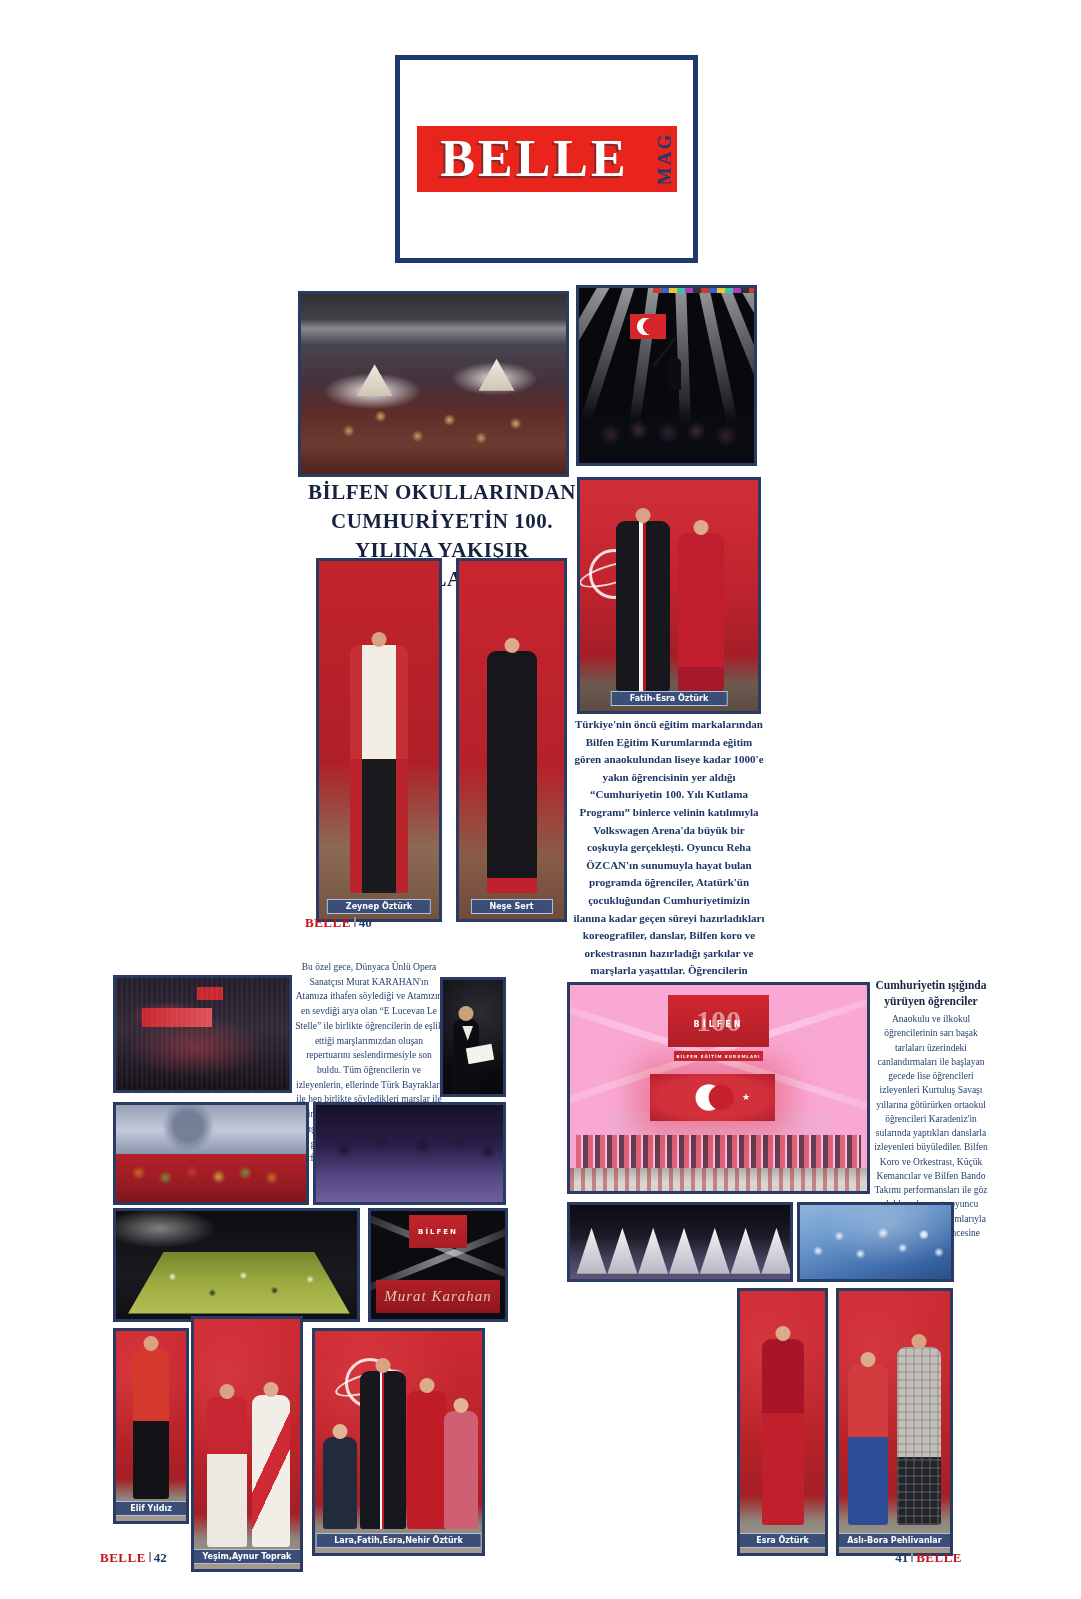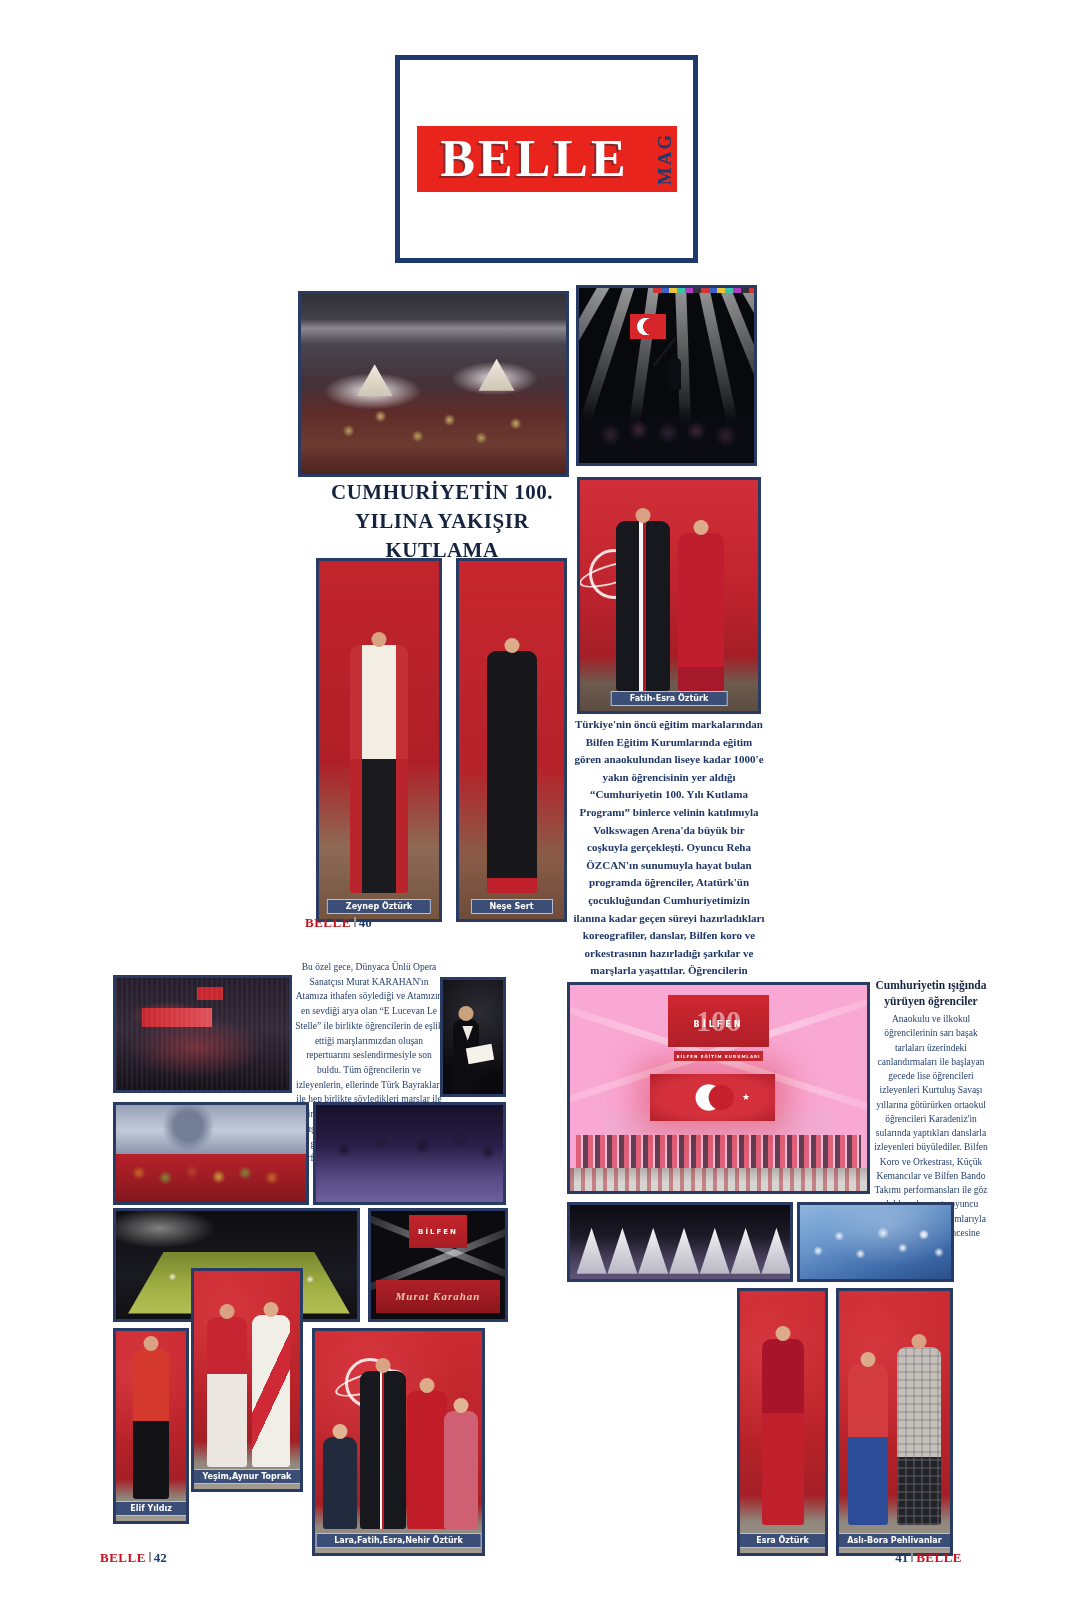--- a/index.html
+++ b/index.html
@@ -110,21 +110,21 @@
      radial-gradient(circle 3px at 52% 38%, #f2efe6, transparent 4px),
      radial-gradient(circle 3px at 66% 62%, #2a2a20, transparent 4px),
      radial-gradient(circle 3px at 82% 44%, #f2efe6, transparent 4px);}
 
   .sc-redstage{background:#0b0b10;}
   .rs-top{position:absolute;left:28%;top:4%;width:44%;height:30%;z-index:2;
      background:linear-gradient(180deg,#c4242b,#a81d24);color:#fff;display:flex;align-items:center;justify-content:center;
      font-family:"DejaVu Sans",sans-serif;font-weight:bold;font-size:7px;letter-spacing:2px;}
   .rs-bottom{position:absolute;left:4%;right:4%;bottom:6%;height:30%;z-index:2;
      background:linear-gradient(180deg,#b02028,#8e161d);display:flex;align-items:center;justify-content:center;}
-  .rs-script{font-style:italic;color:#e7c9a8;font-size:11px;letter-spacing:1px;font-weight:bold;}
+  .rs-script{font-style:italic;color:#e7c9a8;font-size:15px;letter-spacing:1px;}
   .xbeam{position:absolute;width:150%;height:7px;left:-25%;z-index:1;
      background:linear-gradient(90deg,transparent,rgba(255,255,255,.5),transparent);}
 
   .sc-100{background:#f9a8d4;}
   .banner100{position:absolute;left:33%;top:5%;width:34%;height:25%;z-index:3;
      background:linear-gradient(180deg,#d02730,#b01f28);display:flex;align-items:center;justify-content:center;color:#fff;}
   .banner100 .num{font-weight:bold;font-size:30px;opacity:.5;line-height:1;}
   .banner100 .brand{position:absolute;top:55%;left:50%;transform:translate(-50%,-50%);
      font-family:"DejaVu Sans",sans-serif;font-size:8px;font-weight:bold;letter-spacing:3px;}
   .strip100{position:absolute;left:35%;top:32%;width:30%;height:5%;z-index:3;background:#c22730;color:#fff;
@@ -208,20 +208,21 @@
     <span class="beam" style="left:118px;transform:rotate(-12deg)"></span>
     <span class="beam" style="left:138px;transform:rotate(-22deg)"></span>
     <span class="beam" style="left:158px;transform:rotate(-30deg)"></span>
     <span class="flag-sm"></span>
     <span class="pole"></span>
     <span class="hero"></span>
     <span class="crowd"></span>
   </div>
 
   <h1 class="headline">
+    <span>BİLFEN OKULLARINDAN</span>
     <span>CUMHURİYETİN 100.</span>
     <span>YILINA YAKIŞIR KUTLAMA</span>
   </h1>
 
   <div class="photo sc-couple" style="left:577px;top:477px;width:184px;height:237px">
     <span class="ring"></span>
     <span class="person" style="left:20%;bottom:20px;width:54px;height:170px;--skin:#d8a283;background:linear-gradient(90deg,#17181d 0 42%,#f5f5f5 42% 50%,#b5151f 50% 56%,#17181d 56% 100%)"></span>
     <span class="person" style="left:55%;bottom:20px;width:46px;height:158px;--skin:#dcab8a;background:linear-gradient(180deg,#c01d2e 0 85%,#a5192a 85% 100%)"></span>
     <span class="badge">Fatih-Esra Öztürk</span>
   </div>
@@ -270,21 +271,21 @@
     <span class="rs-bottom">
         <span class="rs-script">Murat Karahan</span>
       </span>
   </div>
 
   <div class="photo sc-redwall" style="left:113px;top:1328px;width:76px;height:196px">
     <span class="person" style="left:50%;transform:translateX(-50%);bottom:22px;width:36px;height:150px;--skin:#d8a283;background:linear-gradient(180deg,#d5382d 0 48%,#131317 48% 100%)"></span>
     <span class="badge">Elif Yıldız</span>
   </div>
 
-  <div class="photo sc-redwall" style="left:191px;top:1268px;width:112px;height:224px">
+  <div class="photo sc-redwall" style="left:191px;top:1316px;width:112px;height:256px">
     <span class="person" style="left:12%;bottom:22px;width:40px;height:150px;--skin:#d8a283;background:linear-gradient(180deg,#c62531 0 38%,#ece8e1 38% 100%)"></span>
     <span class="person" style="left:55%;bottom:22px;width:38px;height:152px;--skin:#dcab8a;background:linear-gradient(115deg,#f1eee8 0 42%,#cf2936 42% 58%,#f1eee8 58% 100%)"></span>
     <span class="badge">Yeşim,Aynur Toprak</span>
   </div>
 
   <div class="photo sc-redwall" style="left:312px;top:1328px;width:173px;height:228px">
     <span class="ring" style="left:18%;top:12%"></span>
     <span class="person" style="left:5%;bottom:24px;width:34px;height:92px;--skin:#e0b494;background:#222b3e"></span>
     <span class="person" style="left:27%;bottom:24px;width:46px;height:158px;--skin:#d8a283;background:linear-gradient(90deg,#17181d 0 44%,#f7f7f7 44% 48%,#c21a24 48% 53%,#17181d 53% 100%)"></span>
     <span class="person" style="left:55%;bottom:24px;width:40px;height:138px;--skin:#dcab8a;background:#c01d28"></span>

